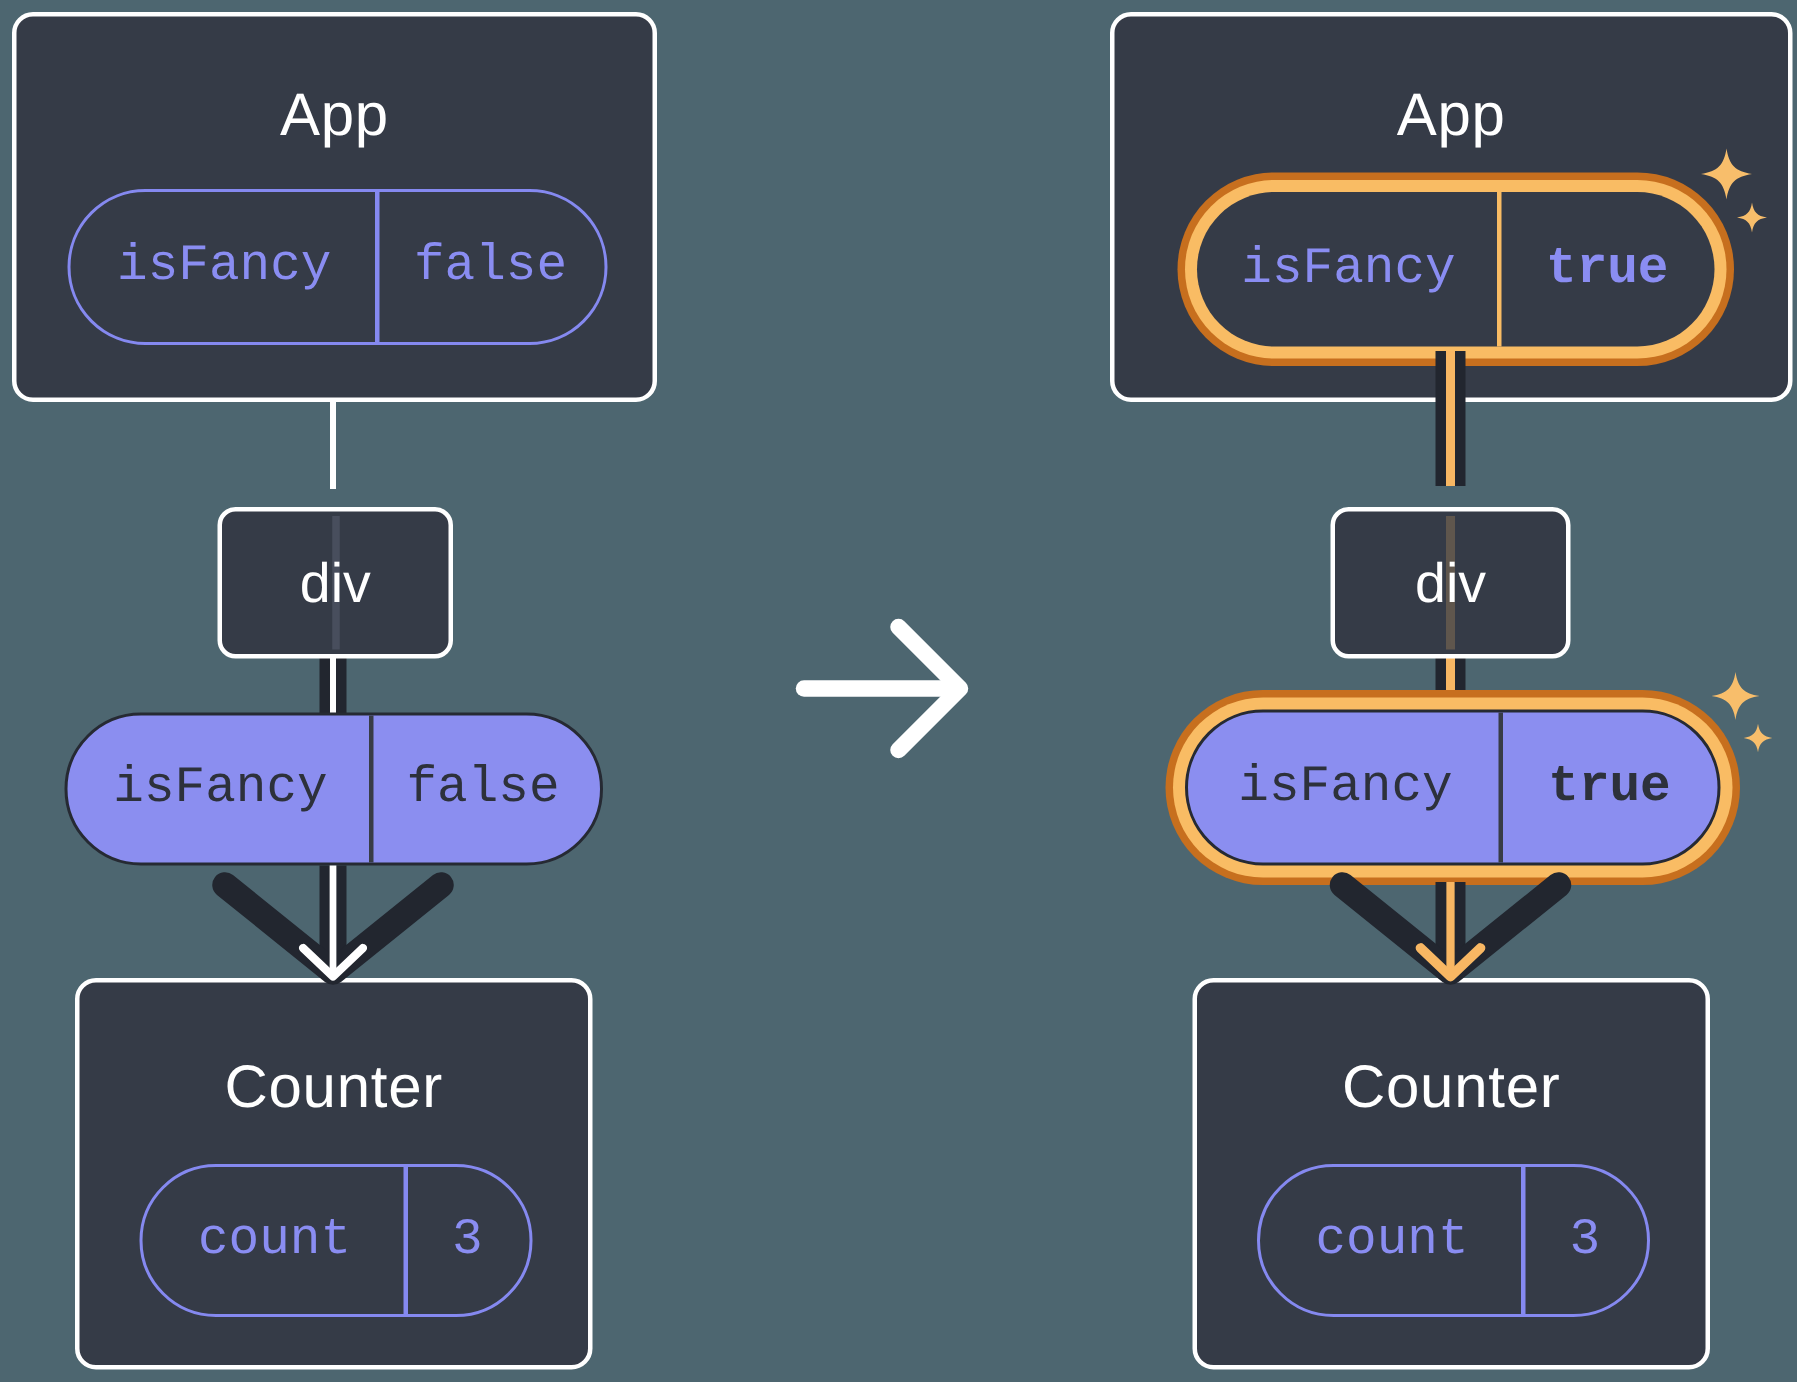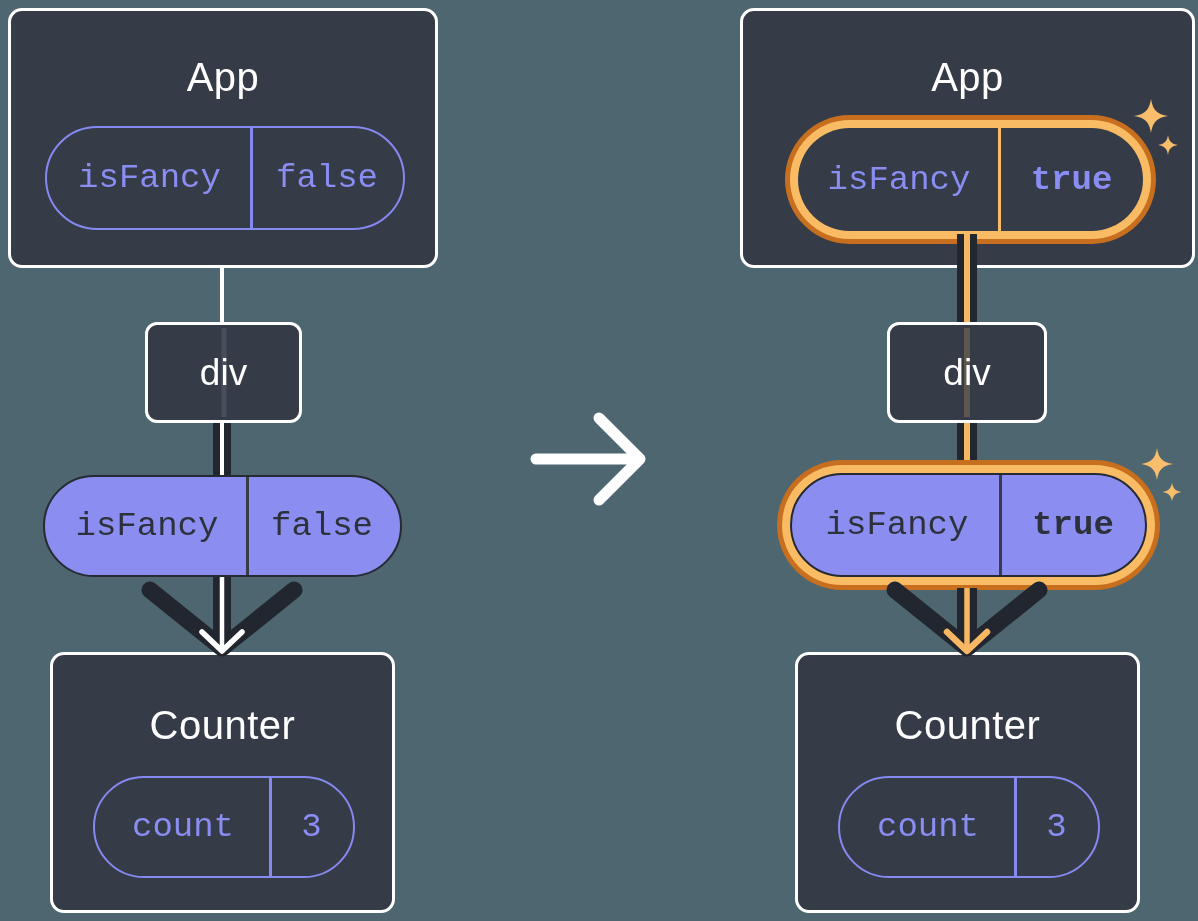--- a/index.html
+++ b/index.html
@@ -16,21 +16,21 @@
   .line-white{background:#ffffff;z-index:1;}
   .band{background:#22262f;z-index:1;}
   .band.over{z-index:3;}
   .stripe{position:absolute;top:0;bottom:0;}
   .stripe.white{background:#ffffff;}
   .stripe.orange{background:#f8b763;}
 
   
   .node{display:flex;align-items:center;justify-content:center;background:#353b47;
         border:3px solid #ffffff;border-radius:12px;color:#ffffff;font-size:37px;
-        font-weight:500;z-index:4;}
+        font-weight:500;z-index:4;margin-top:16px;}
   .faint{position:absolute;top:3px;bottom:3px;left:50%;transform:translateX(-50%);}
   .node span{position:relative;}
 
   
   .pill{display:flex;border-radius:999px;z-index:5;position:absolute;box-sizing:border-box;}
   .cell{display:flex;align-items:center;justify-content:center;font-size:34px;line-height:1;font-family:Liberation Mono, monospace;}
   .divider{position:absolute;top:0;bottom:0;width:3px;}
   .pill-outline{border:2.5px solid #8589f0;color:#8a8df2;}
   .pill-outline .divider{background:#8589f0;}
   .pill-filled{background:#8b8ef0;border:2.5px solid #262a33;color:#2d313b;}

